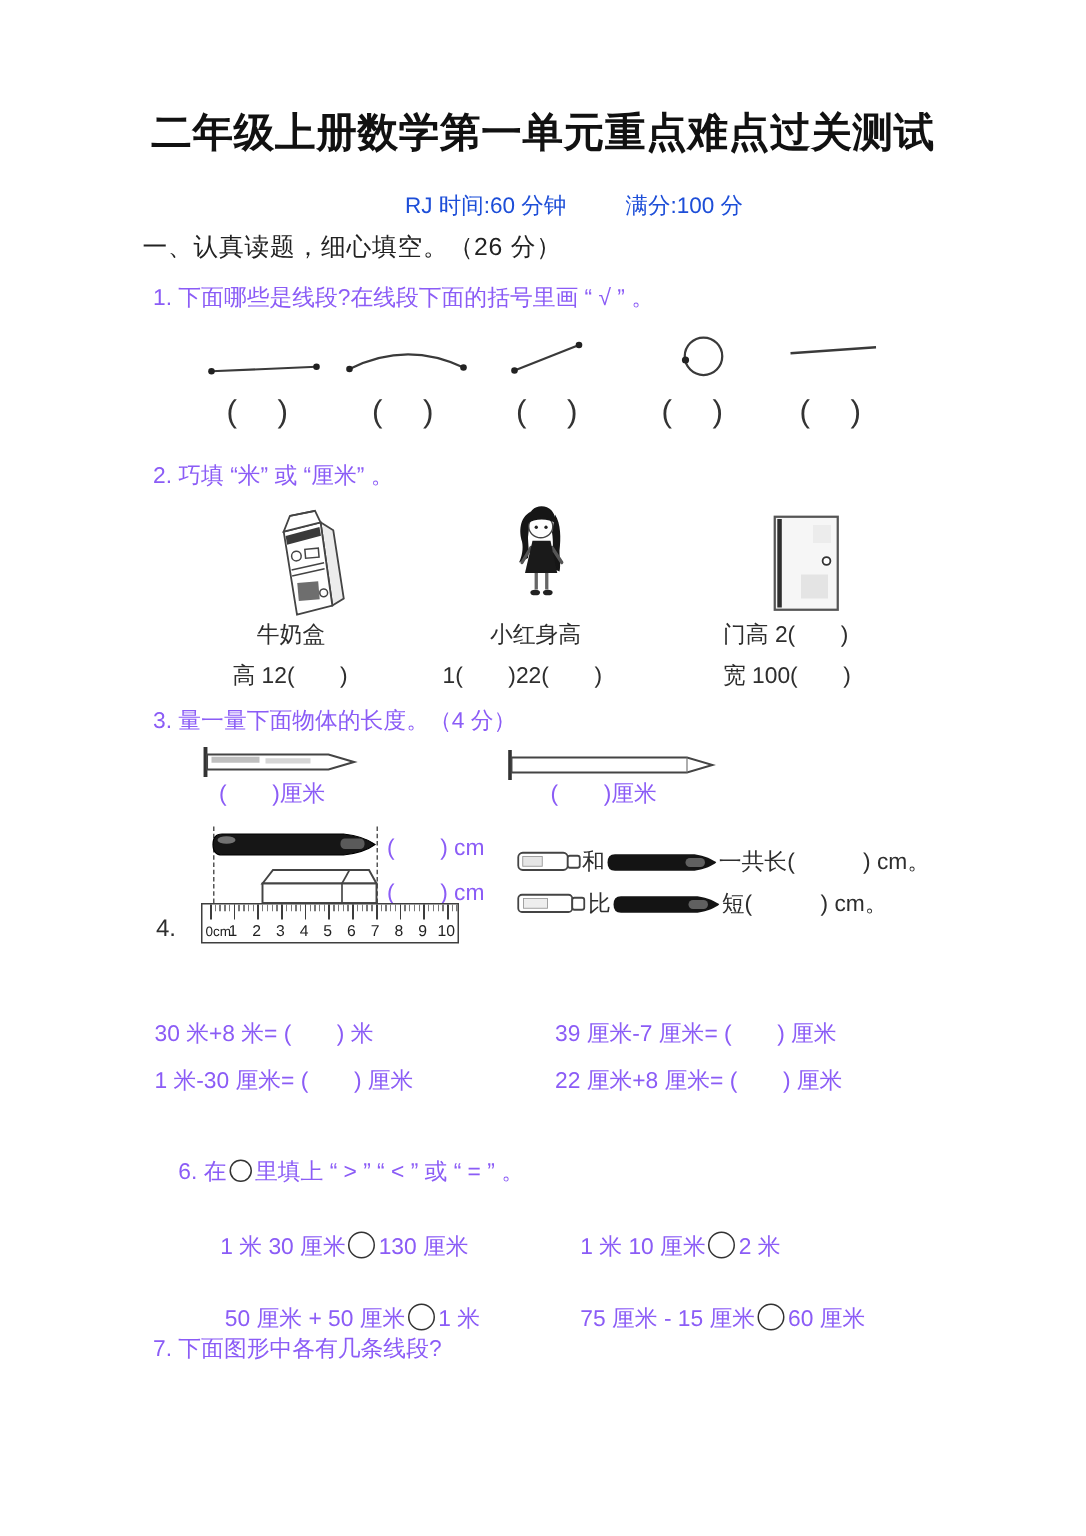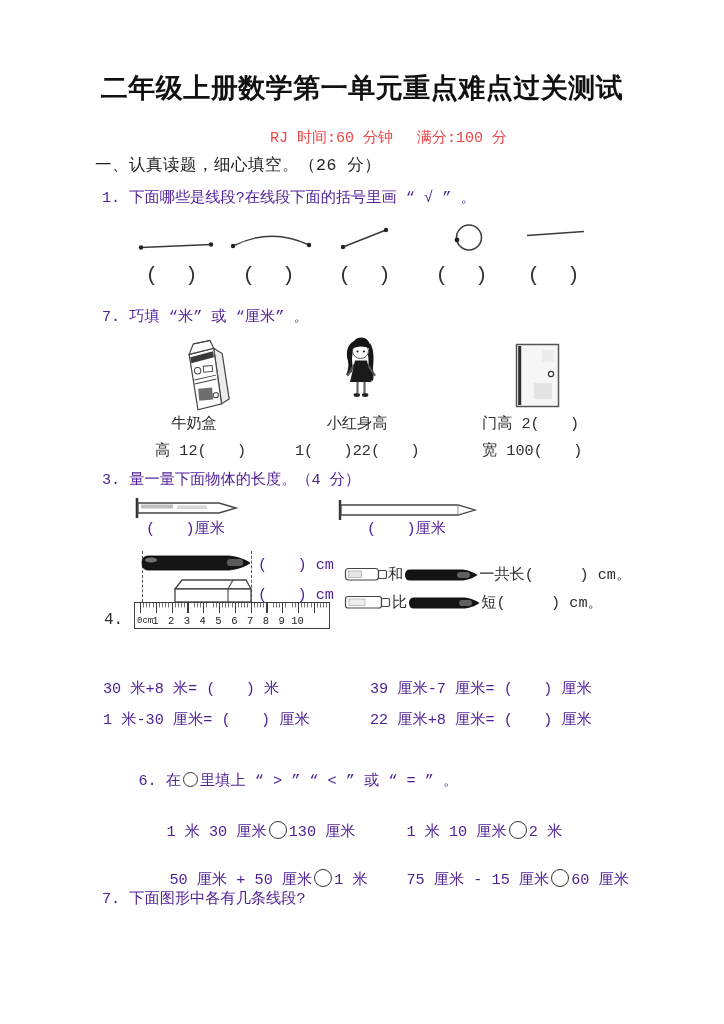--- a/index.html
+++ b/index.html
@@ -1,33 +1,33 @@
 <!DOCTYPE html>
 <html><head>
 <meta charset="utf-8">
 <style>
   html,body{margin:0;padding:0;background:#fff;}
   .sheet{
     position:relative;width:724px;height:1024px;background:#ffffff;
-    font-family:Liberation Mono, monospace;color:#2b2b2b;overflow:hidden;
+    font-family:Liberation Sans, sans-serif;color:#2b2b2b;overflow:hidden;
   }
   .abs{position:absolute;}
-  .t{font-size:15.2px;line-height:1.3;white-space:pre;color:#4c1d95;}
+  .t{font-size:15.2px;line-height:1.3;white-space:pre;color:#8b5cf6;}
   .title{font-size:27px;font-weight:700;letter-spacing:0.5px;color:#111;white-space:nowrap;}
-  .meta{font-size:15px;color:#ef4444;white-space:pre;}
+  .meta{font-size:15px;color:#1d4ed8;white-space:pre;}
   .section{font-size:16.5px;color:#222;letter-spacing:0.5px;white-space:pre;}
   .paren{font-size:21px;letter-spacing:3px;color:#333;transform:translateX(-50%);}
   .caption{font-size:15.2px;white-space:pre;color:#2e2e2e;}
   .center{transform:translateX(-50%);}
   .qnum{font-size:16px;color:#2e2e2e;}
   .cmp{display:inline-block;width:16px;height:16px;border:1.4px solid #333;border-radius:50%;vertical-align:-3px;margin:0 2px;background:#fff;}
   .cmp-sm{width:13px;height:13px;vertical-align:-2px;}
   .dash{position:absolute;width:0;border-left:1.3px dashed #555;}
   .ruler{
-    position:absolute;left:134px;top:602px;width:196px;height:27px;
+    position:absolute;left:134px;top:602px;width:172px;height:27px;
     border:1.6px solid #3f3f3f;background:#fff;box-sizing:border-box;
   }
   .ruler .ticks{
     position:absolute;left:0;top:0;right:0;height:10px;
     background-image:
       repeating-linear-gradient(90deg,#3d3d3d 0 1.1px,transparent 1.1px 15.8px),
       repeating-linear-gradient(90deg,#777 0 0.9px,transparent 0.9px 3.16px);
     background-size:100% 10px,100% 4.5px;
     background-position:4.5px 0,4.5px 0;
     background-repeat:no-repeat,no-repeat;
@@ -71,21 +71,21 @@
   <svg class="abs" style="left:525px;top:229px;" width="62" height="9" viewBox="0 0 62 9">
     <line x1="2" y1="6.5" x2="59" y2="2.5" stroke="#3a3a3a" stroke-width="1.6"></line>
   </svg>
 
   <div class="abs paren" style="left:173px;top:260px;">(　)</div>
   <div class="abs paren" style="left:270px;top:260px;">(　)</div>
   <div class="abs paren" style="left:366px;top:260px;">(　)</div>
   <div class="abs paren" style="left:463px;top:260px;">(　)</div>
   <div class="abs paren" style="left:555px;top:260px;">(　)</div>
 
-  <div class="abs t" style="left:102px;top:308px;">7. 巧填 “米” 或 “厘米” 。</div>
+  <div class="abs t" style="left:102px;top:308px;">2. 巧填 “米” 或 “厘米” 。</div>
 
   <svg class="abs" style="left:183px;top:339px;" width="47" height="73" viewBox="0 0 47 73">
     <g transform="rotate(-5 23 36)" stroke="#444" stroke-width="1.2" fill="#fff">
       <polygon points="33,10 41,16 44,62 36,66" fill="#ececec"></polygon>
       <polygon points="8,14 33,10 36,66 12,70"></polygon>
       <polygon points="8,14 13,4 30,2 33,10"></polygon>
       <line x1="13" y1="4" x2="30" y2="2"></line>
       <polygon points="9,17 32,13 32.5,19 9.5,23" fill="#3a3a3a" stroke="none"></polygon>
       <circle cx="15" cy="31" r="3.2" fill="none" stroke-width="1"></circle>
       <rect x="21" y="27" width="9" height="6" fill="none" stroke-width="1"></rect>

